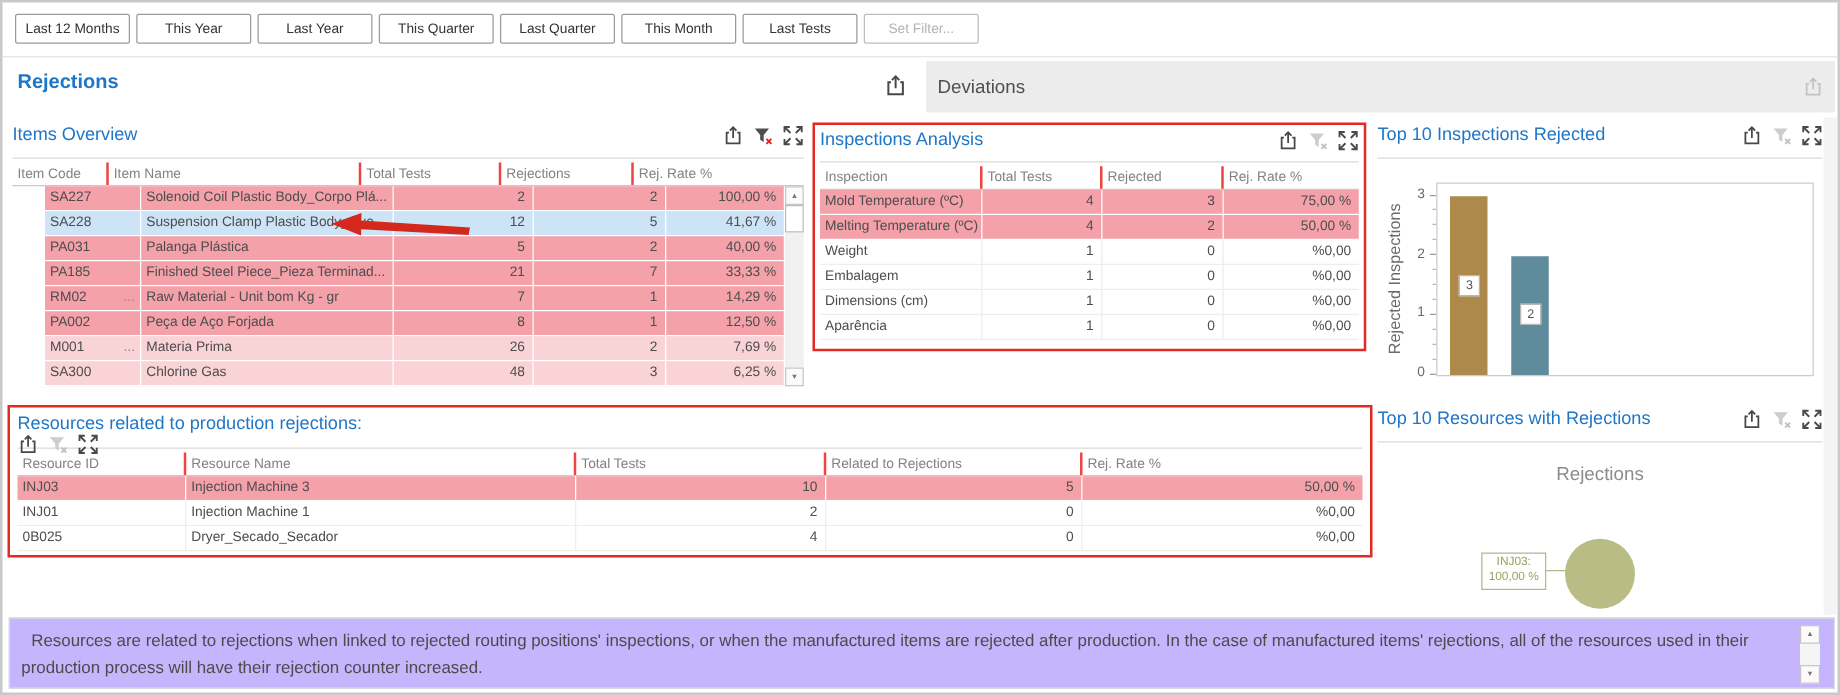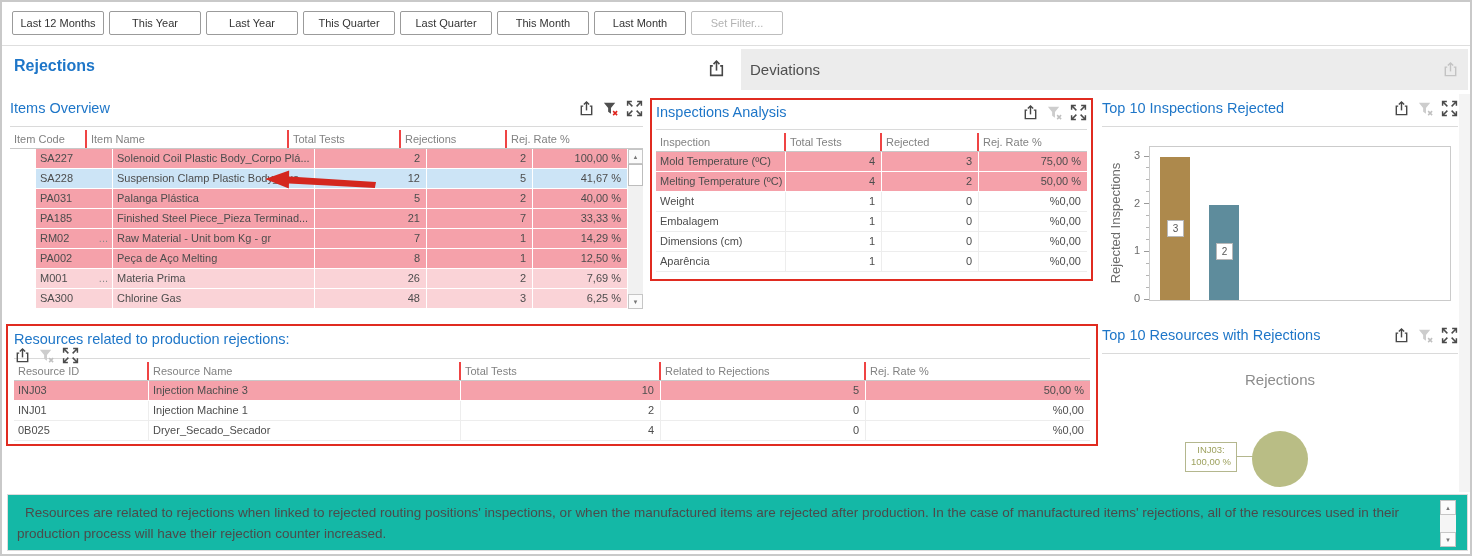--- a/index.html
+++ b/index.html
@@ -89,38 +89,38 @@
   .pie-title{text-align:center;font-size:15px;color:#8c8c8c;margin-top:17px;}
   .pie-circle{position:absolute;left:150px;top:60px;width:56px;height:56px;border-radius:50%;background:#b9bd85;}
   .pie-callout{position:absolute;left:83px;top:71px;width:50px;height:27px;border:1px solid #b4b78e;background:#fff;
                font-size:9.5px;color:#9da15e;text-align:center;line-height:12px;padding-top:1px;box-sizing:content-box;}
   .pie-connector{position:absolute;left:135px;top:85px;width:16px;border-top:1px solid #b4b78e;}
 
   
   .red-arrow{position:absolute;left:262px;top:167px;}
 
   
-  .footer{position:absolute;left:5px;top:492px;width:1461px;height:57px;border:1px solid #dcdcdc;background:#14b8a6;box-sizing:border-box;}
+  .footer{position:absolute;left:5px;top:492px;width:1461px;height:57px;border:1px solid #dcdcdc;background:#c4b5fd;box-sizing:border-box;}
   .footer-text{margin:7px 34px 0 9px;font-size:13.5px;color:#4b4b4b;line-height:21px;text-indent:8px;}
   .footer-scroll{position:absolute;right:11px;top:5px;width:16px;height:47px;background:#f5f5f5;display:flex;flex-direction:column;}
   .right-strip{position:absolute;left:1457px;top:92px;width:11px;height:398px;background:#f4f4f4;}
 </style>
 </head>
 <body>
 
 <div id="screen">
 
   <div class="toolbar">
     <div class="tb-btn">Last 12 Months</div>
     <div class="tb-btn">This Year</div>
     <div class="tb-btn">Last Year</div>
     <div class="tb-btn">This Quarter</div>
     <div class="tb-btn">Last Quarter</div>
     <div class="tb-btn">This Month</div>
-    <div class="tb-btn">Last Month</div>
+    <div class="tb-btn">Last Tests</div>
     <div class="tb-btn disabled">Set Filter...</div>
   </div>
   <div class="toolbar-sep"></div>
 
   <div class="tabbar">
     <div class="tab-active-label">Rejections</div>
     <svg class="tab-export" viewBox="0 0 18 18" fill="none" stroke="currentColor" stroke-width="1.5">
       <path d="M5.5 6.5 H3.5 V15.5 H14.5 V6.5 H12.5"></path>
         <path d="M9 11 V2.2"></path>
         <path d="M6.2 4.8 L9 2 L11.8 4.8"></path>
@@ -217,21 +217,21 @@
             <div class="td c-iname">Raw Material - Unit bom Kg - gr</div>
             <div class="td c-itests num">7</div>
             <div class="td c-irej num">1</div>
             <div class="td c-irate num">14,29 %</div>
           </div>
           <div class="tr row-pink">
             <div class="td c-icode code-cell">
                 <span>PA002</span>
                 <span class="suffix"></span>
               </div>
-            <div class="td c-iname">Peça de Aço Melting</div>
+            <div class="td c-iname">Peça de Aço Forjada</div>
             <div class="td c-itests num">8</div>
             <div class="td c-irej num">1</div>
             <div class="td c-irate num">12,50 %</div>
           </div>
           <div class="tr row-lightpink">
             <div class="td c-icode code-cell">
                 <span>M001</span>
                 <span class="suffix">...</span>
               </div>
             <div class="td c-iname">Materia Prima</div>

